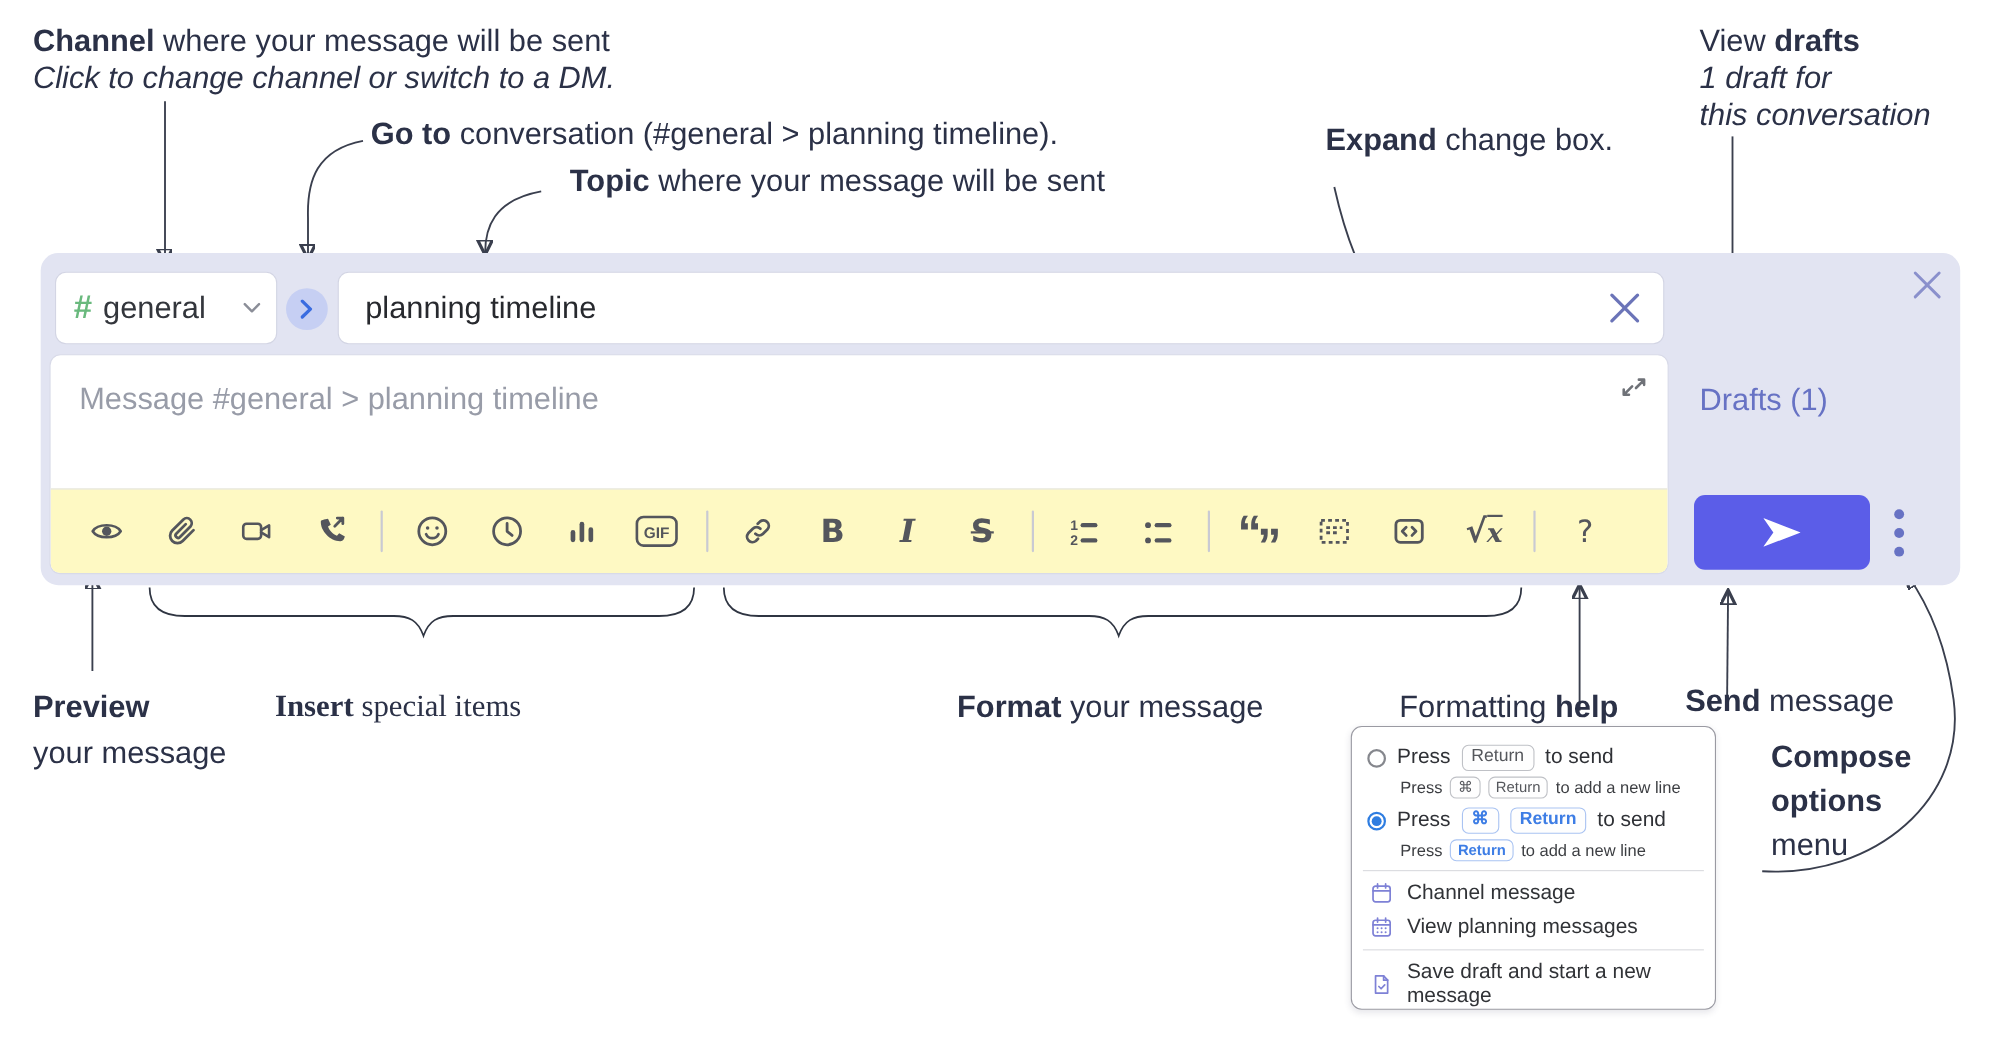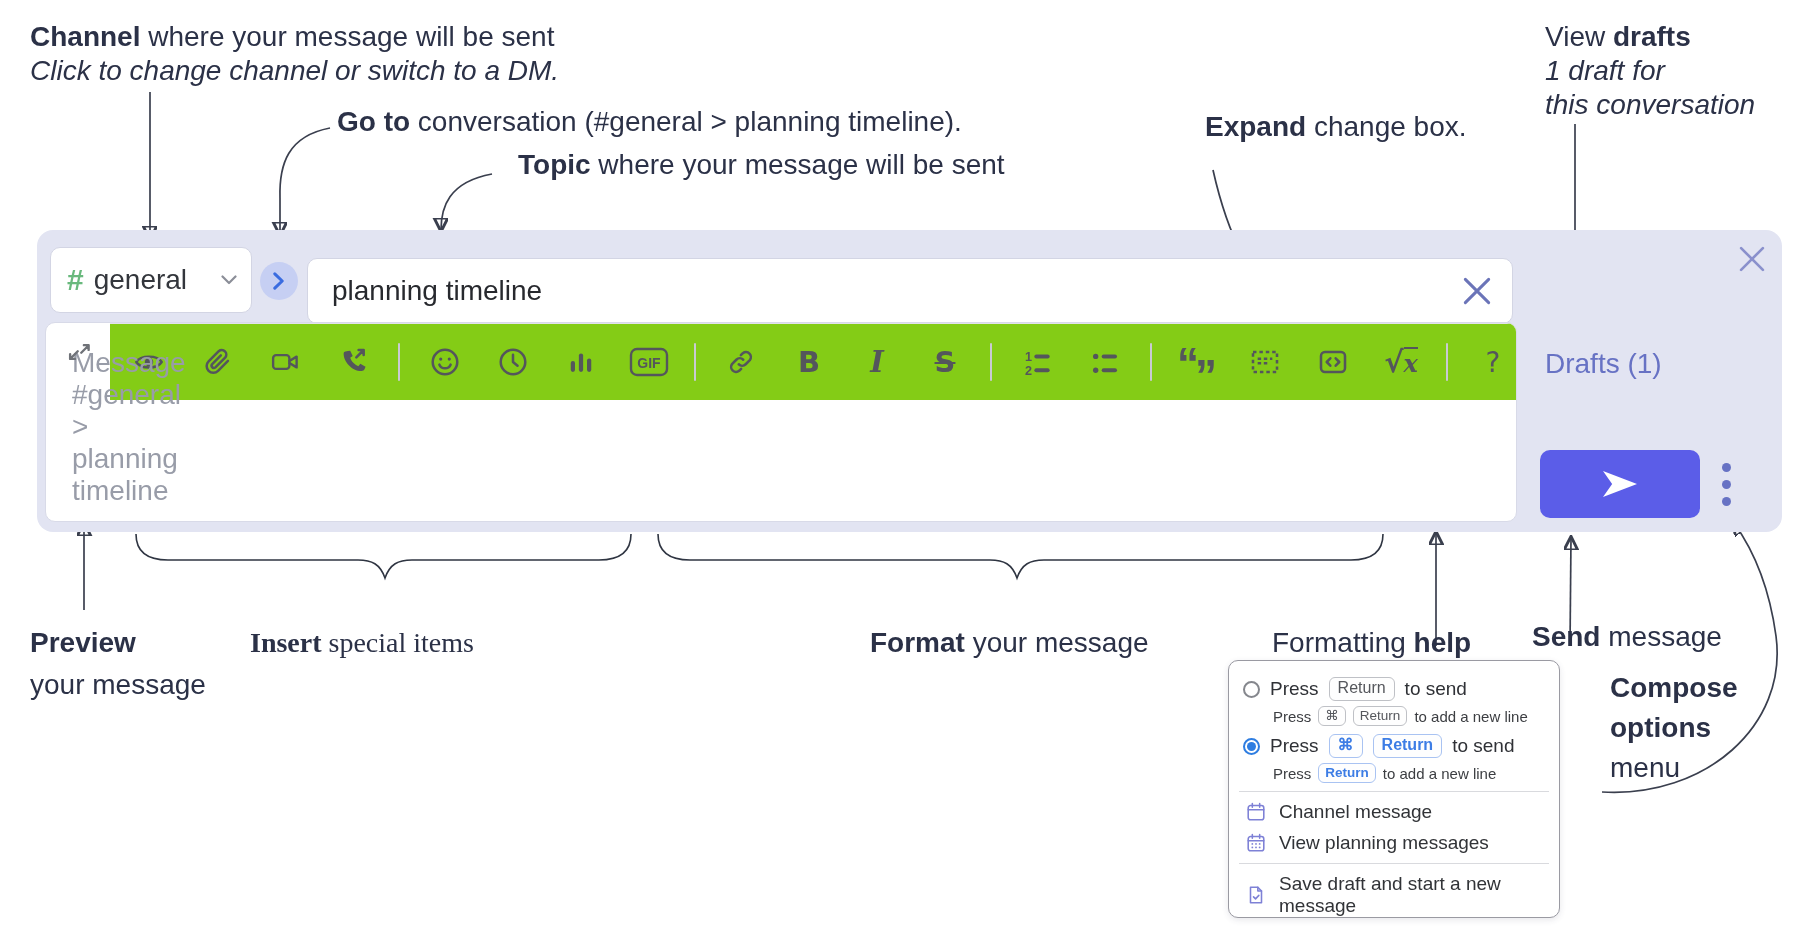--- a/index.html
+++ b/index.html
@@ -15,27 +15,27 @@
   .ann b{font-weight:700;}
   .ann .it{font-style:italic;}
 
   
   .compose-bg{left:37px;top:230px;width:1745px;height:302px;background:#e2e4f2;border-radius:16px;}
   .wbox{background:#fff;border:1px solid #d3d5e4;border-radius:10px;box-sizing:border-box;}
   .channel-select{left:50px;top:247px;width:202px;height:66px;display:flex;align-items:center;padding:0 14px 0 16px;gap:10px;}
   .hash{color:#69b97d;font-size:30px;font-weight:700;}
   .channel-label{font-size:28px;color:#33363c;flex:1;}
   .jump-btn{left:260px;top:262px;width:38px;height:38px;border-radius:50%;background:#c6cff3;display:flex;align-items:center;justify-content:center;}
-  .topic-input{left:307px;top:247px;width:1206px;height:66px;display:flex;align-items:center;padding:0 20px 0 24px;margin-top:11px;}
+  .topic-input{left:307px;top:247px;width:1206px;height:66px;display:flex;align-items:center;padding:0 20px 0 24px;}
   .topic-text{font-size:28px;color:#27292e;flex:1;}
-  .msg-panel{left:45px;top:322px;width:1472px;height:200px;background:#fff;border:1px solid #d8dae8;border-radius:10px;box-sizing:border-box;overflow:hidden;display:flex;flex-direction:row;}
+  .msg-panel{left:45px;top:322px;width:1472px;height:200px;background:#fff;border:1px solid #d8dae8;border-radius:10px;box-sizing:border-box;overflow:hidden;display:flex;flex-direction:column;}
   .msg-area{flex:1;position:relative;}
   .msg-placeholder{position:absolute;left:26px;top:24px;font-size:28px;color:#989ca8;}
   .msg-expand{position:absolute;right:18px;top:14px;}
-  .toolbar{height:76px;background:#84cc16;border-top:1px solid #e2e3ea;display:flex;align-items:center;padding-left:16px;gap:22px;}
+  .toolbar{height:76px;background:#fef9c3;border-top:1px solid #e2e3ea;display:flex;align-items:center;padding-left:28px;gap:22px;}
   .tslot{width:46px;height:46px;display:flex;align-items:center;justify-content:center;color:#54565c;flex:0 0 auto;}
   .tdiv{width:2px;height:38px;background:#c9cad3;border-radius:1px;flex:0 0 auto;}
   .tico{stroke:#54565c;stroke-width:1.9;fill:none;stroke-linecap:round;stroke-linejoin:round;}
   .tl{font-weight:700;font-size:29px;color:#54565c;font-family:"DejaVu Sans",sans-serif;}
   .tl-i{font-family:"DejaVu Serif",serif;font-style:italic;font-weight:700;font-size:29px;}
   .tl-s{text-decoration:line-through;}
   .mathx{font-family:"DejaVu Serif",serif;font-style:italic;border-top:2px solid #54565c;padding-top:0px;font-size:24px;}
   .quotepair{position:relative;width:40px;height:40px;}
   .q1{position:absolute;left:0;top:2px;font-size:44px;font-weight:700;line-height:40px;}
   .q2{position:absolute;left:18px;top:14px;font-size:44px;font-weight:700;line-height:40px;}

